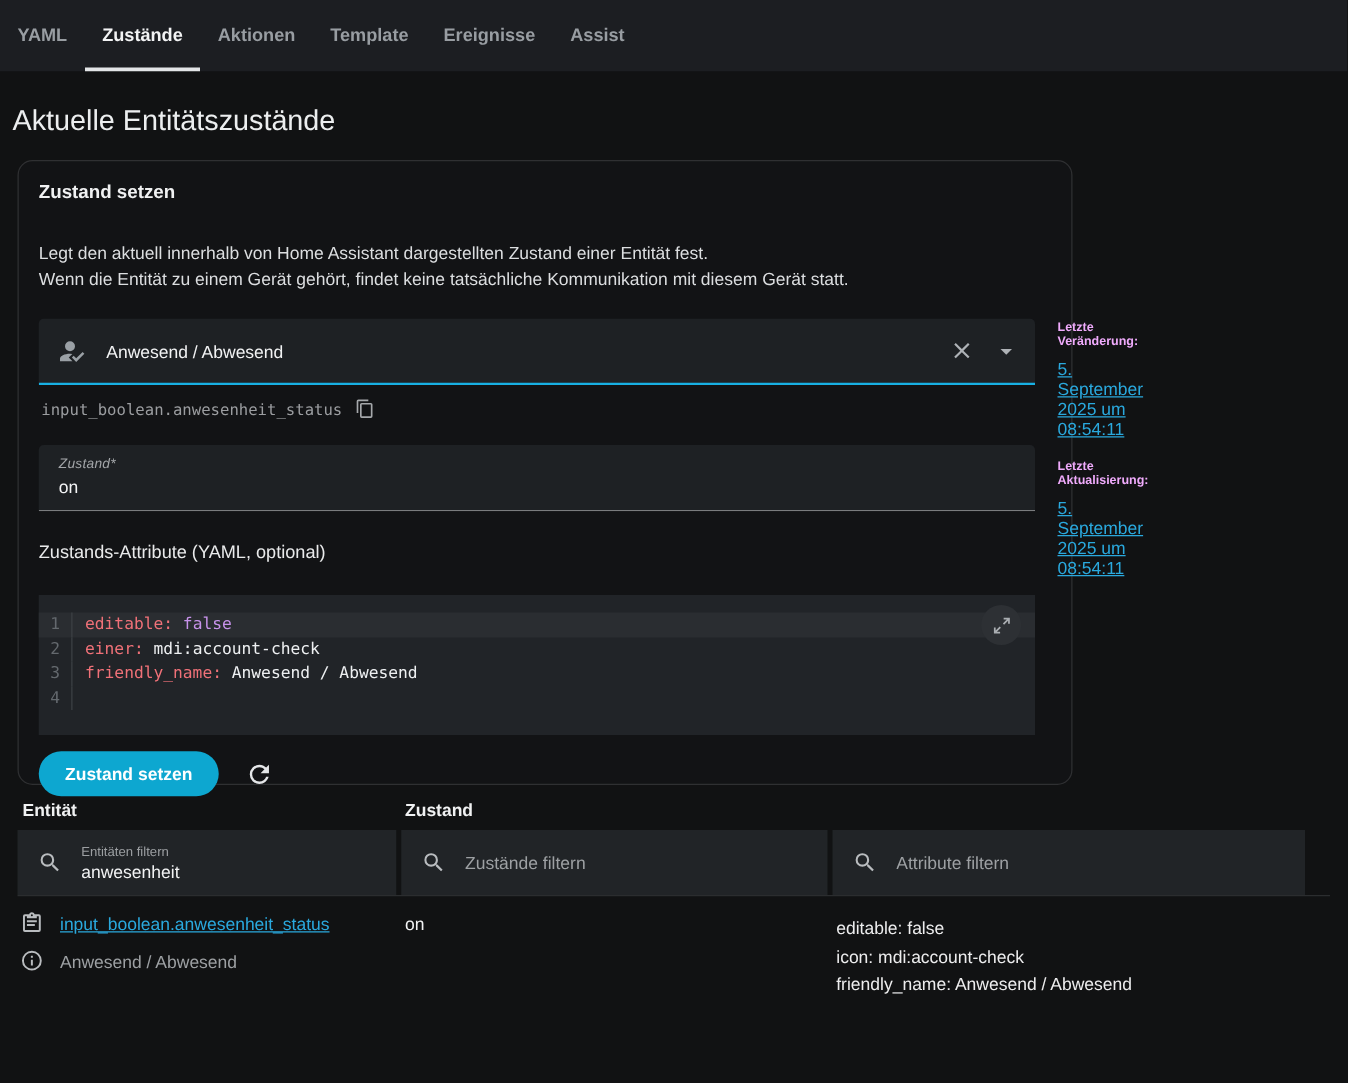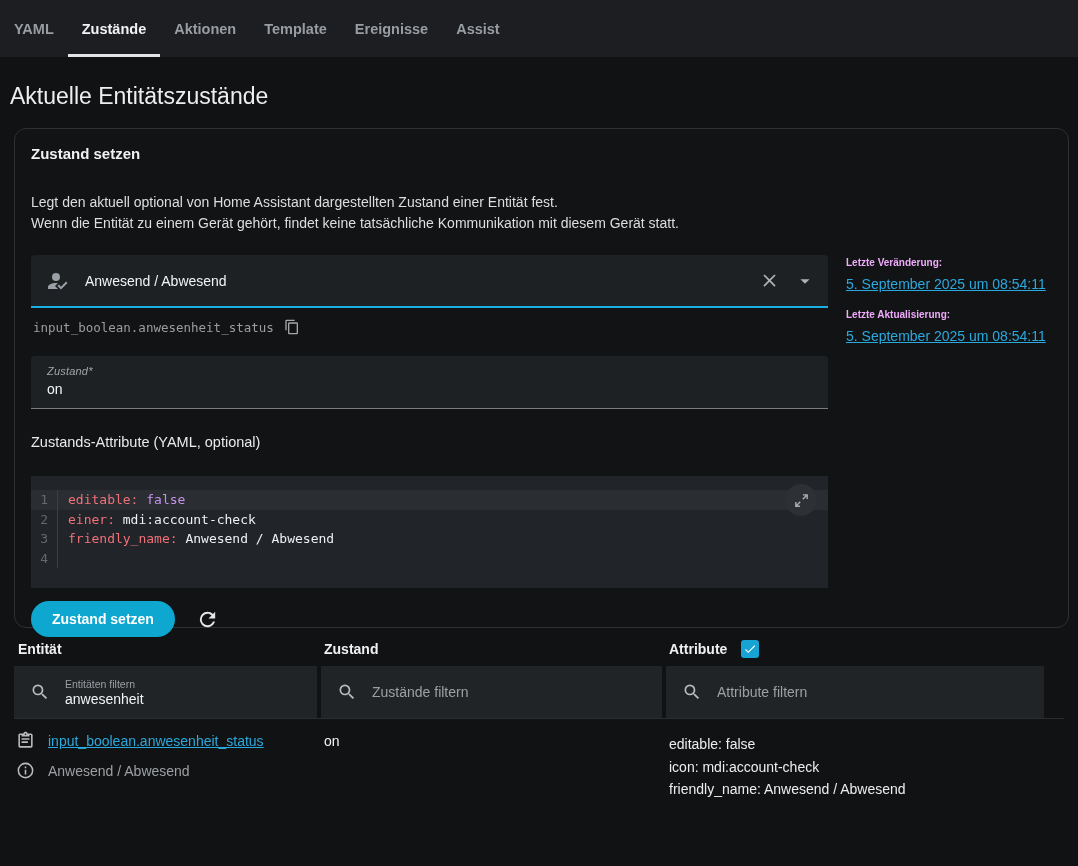--- a/index.html
+++ b/index.html
@@ -41,21 +41,21 @@
   .page-title {
     margin: 26px 10px 18px 10px;
     font-size: 23px;
     font-weight: 400;
     color: #eceeef;
   }
 
   
   .card {
     margin-left: 14px;
-    width: 1055px;
+    width: 844px;
     height: 500px;
     border: 1px solid #2f3032;
     border-radius: 12px;
     background: #121315;
     padding: 16px;
   }
   .card-title {
     font-size: 15px;
     font-weight: 700;
     color: #f0f1f2;
@@ -217,21 +217,21 @@
   <div class="tab">Ereignisse</div>
   <div class="tab">Assist</div>
 </div>
 
 <h1 class="page-title">Aktuelle Entitätszustände</h1>
 
 <div class="card">
   <div class="card-title">Zustand setzen</div>
 
   <div class="card-desc">
-    <div>Legt den aktuell optional von Home Assistant dargestellten Zustand einer Entität fest.</div>
+    <div>Legt den aktuell innerhalb von Home Assistant dargestellten Zustand einer Entität fest.</div>
     <div>Wenn die Entität zu einem Gerät gehört, findet keine tatsächliche Kommunikation mit diesem Gerät statt.</div>
   </div>
 
   <div class="card-row">
     <div class="fields-col">
 
       <div class="entity-picker">
         <span class="lead-icon">
           <svg class="icon" width="24" height="24" viewBox="0 0 24 24">
               <path d="M21.1 12.5 22.5 13.91 15.97 20.5 12.5 17 13.9 15.59 15.97 17.67 21.1 12.5M10 17 13 20H3V18C3 15.79 6.58 14 11 14L12.89 14.11 10 17M11 4A4 4 0 0 1 15 8 4 4 0 0 1 11 12 4 4 0 0 1 7 8 4 4 0 0 1 11 4Z"></path>
@@ -311,28 +311,20 @@
       </div>
     </div>
   </div>
 </div>
 
 <div class="states-table">
 
   <div class="t-header">
     <div class="th col1 th-pad">Entität</div>
     <div class="th col2 th-pad">Zustand</div>
-    <div class="th col3 th-pad">
-      <span>Attribute</span>
-      <span class="attr-checkbox">
-        <svg class="icon" width="14" height="14" viewBox="0 0 24 24">
-            <path d="M21 7 9 19 3.5 13.5 4.91 12.09 9 16.17 19.59 5.59 21 7Z"></path>
-          </svg>
-      </span>
-    </div>
   </div>
 
   <div class="filter-row">
     <div class="filter-box fb1">
       <span class="search-icon">
         <svg class="icon" width="20" height="20" viewBox="0 0 24 24">
             <path d="M9.5 3A6.5 6.5 0 0 1 16 9.5C16 11.11 15.41 12.59 14.44 13.73L14.71 14H15.5L20.5 19 19 20.5 14 15.5V14.71L13.73 14.44C12.59 15.41 11.11 16 9.5 16A6.5 6.5 0 0 1 3 9.5A6.5 6.5 0 0 1 9.5 3M9.5 5C7 5 5 7 5 9.5C5 12 7 14 9.5 14C12 14 14 12 14 9.5C14 7 12 5 9.5 5Z"></path>
           </svg>
       </span>
       <span class="filter-stack">

